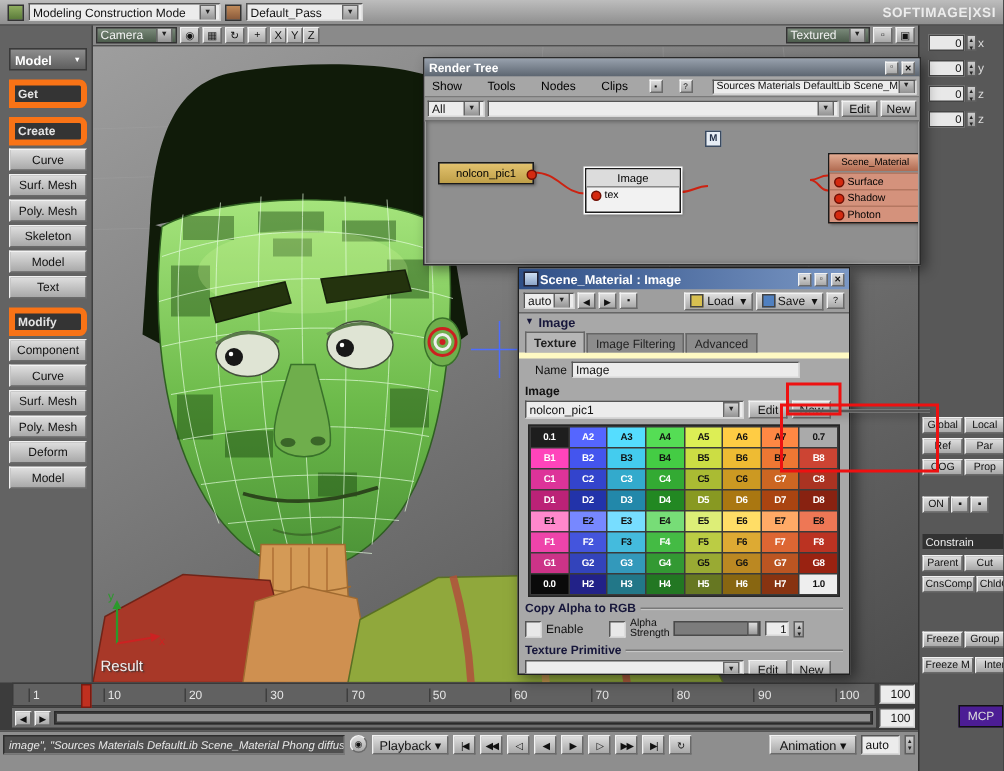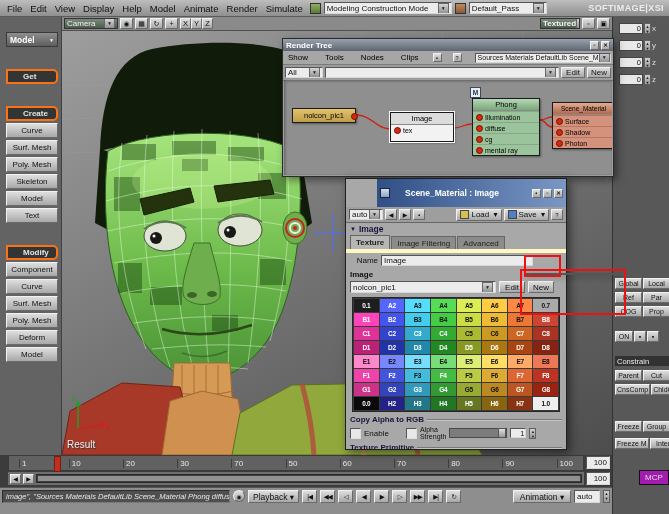--- a/index.html
+++ b/index.html
@@ -24,41 +24,41 @@
   .icon-chip{width:9px;height:9px;border:1px solid #333;margin:0 2px;flex:none;}
   #mode-combo{width:128px;height:12px;}
   #pass-combo{width:78px;height:12px;}
   #brand{margin-left:auto;color:#ececec;font-weight:bold;font-size:9px;letter-spacing:.4px;padding-right:2px;}
 
   
   #toolbar2{left:62px;top:17px;width:550px;height:14px;background:#8a8a8a;border-bottom:1px solid #4f4f4f;display:flex;align-items:center;gap:2px;padding:0 2px;font-size:8.5px;box-sizing:border-box;}
   #camera-combo{height:11px;width:54px;background:linear-gradient(#7a8a7a,#4c5c4c);color:#f2f2f2;border:1px solid #333;}
   .mini-btn{width:13px;height:11px;font-size:7px;}
   .axis-btn{width:11px;height:11px;font-size:7.5px;}
-  #display-mode{margin-left:auto;height:11px;width:40px;background:linear-gradient(#7a8a7a,#4c5c4c);color:#f2f2f2;border:1px solid #333;font-weight:bold;}
+  #display-mode{margin-left:auto;height:11px;width:56px;background:linear-gradient(#7a8a7a,#4c5c4c);color:#f2f2f2;border:1px solid #333;}
 
   
   #left-panel{left:0;top:17px;width:62px;height:438px;background:#636363;border-right:1px solid #404040;padding:15px 3px 0 6px;box-sizing:border-box;}
   #lp-title{height:13px;background:linear-gradient(#8e8e8e,#5e5e5e);color:#fff;font-size:8.5px;font-weight:bold;display:flex;align-items:center;padding:0 3px;border:1px solid #3a3a3a;}
   #lp-title::after{content:"▼";margin-left:auto;font-size:5px;}
-  .lp-sec-h{margin-top:22px;height:11px;background:#343434;color:#e4e4e4;font-size:8px;font-weight:bold;display:flex;align-items:center;padding:0 15px;border:2px solid #f97316;border-radius:0 5px 5px 0;}
+  .lp-sec-h{margin-top:6px;height:11px;background:#343434;color:#e4e4e4;font-size:8px;font-weight:bold;display:flex;align-items:center;padding:0 2px;border:4px solid #f97316;border-radius:0 5px 5px 0;}
   .lp-btn{height:13px;margin-top:2px;display:flex;align-items:center;justify-content:center;font-size:8px;}
 
   
   #viewport{left:62px;top:31px;width:550px;height:424px;background:linear-gradient(150deg,#9e9e9e,#707070 55%,#4d4d4d);overflow:hidden;}
   #result-label{position:absolute;left:5px;bottom:5px;color:#f0f0f0;font-size:10px;text-shadow:1px 1px 1px #333;}
 
   
   #right-panel{left:612px;top:17px;width:57px;height:497px;background:#585858;border-left:1px solid #333;font-size:8px;overflow:hidden;color:#ddd;}
   .rp-field{position:absolute;left:3px;display:flex;gap:1px;align-items:center;}
   .rp-num{width:24px;height:11px;background:#e8e8e8;border:1px solid #444;font-size:7.5px;color:#111;display:flex;align-items:center;justify-content:flex-end;padding-right:1px;box-sizing:border-box;}
   .rp-row{position:absolute;left:2px;display:flex;gap:1px;width:96px;}
   .rp-btn{min-width:27px;height:11px;font-size:7px;padding:0 1px;}
   .rp-hdr{position:absolute;left:2px;width:72px;height:10px;background:#323232;color:#eee;font-size:7.5px;display:flex;align-items:center;padding:0 2px;}
-  #mcp-btn{position:absolute;left:26px;top:453px;width:28px;height:13px;background:#a21caf;color:#ddd;border:1px solid #111;font-size:8px;display:flex;align-items:center;justify-content:center;}
+  #mcp-btn{position:absolute;left:26px;top:453px;width:28px;height:13px;background:#4c1d95;color:#ddd;border:1px solid #111;font-size:8px;display:flex;align-items:center;justify-content:center;}
 
   
   #rt-window{left:282px;top:38px;width:332px;height:139px;background:#9c9c9c;border:1px solid #2b2b2b;box-shadow:3px 3px 8px rgba(0,0,0,.45);z-index:5;box-sizing:border-box;}
   #rt-title{height:12px;background:linear-gradient(#98a1ad,#5c6570);display:flex;align-items:center;gap:2px;color:#fff;font-weight:bold;font-size:8px;padding:0 3px;justify-content:space-between;}
   .win-btn{width:9px;height:9px;font-size:5.5px;flex:none;}
   #rt-menus{height:13px;display:flex;align-items:center;gap:11px;padding:0 2px;background:#a6a6a6;border-bottom:1px solid #7a7a7a;font-size:8px;}
   .rt-menu{padding:0 3px;}
   #rt-path{flex:1;height:10px;font-size:7px;margin-left:2px;}
   #rt-toolbar{height:15px;display:flex;align-items:center;gap:2px;padding:0 2px;background:#9c9c9c;border-bottom:1px solid #6e6e6e;}
   #rt-filter{width:38px;height:11px;}
@@ -76,21 +76,21 @@
   #node-phong{left:188px;top:18px;width:68px;background:#9cc49c;}
   #node-phong .node-hdr{background:linear-gradient(#b6d6b6,#7aa87a);}
   #node-phong .node-row{border-top:1px solid rgba(90,120,90,.35);}
   #m-badge{position:absolute;left:186px;top:7px;width:9px;height:9px;background:#e6edf5;border:1px solid #3a4a60;font-size:6.5px;line-height:9px;text-align:center;font-weight:bold;color:#23314a;}
   #node-material{left:268px;top:22px;width:63px;background:#d4927c;}
   #node-material .node-hdr{background:linear-gradient(#e2ab92,#b06a50);font-size:6.5px;}
   #node-material .node-row{border-top:1px solid rgba(120,70,50,.35);}
 
   
   #ppg{left:345px;top:178px;width:222px;height:272px;background:#a8a8a8;border:1px solid #1f1f1f;box-shadow:3px 3px 9px rgba(0,0,0,.5);z-index:6;font-size:8.5px;overflow:hidden;box-sizing:border-box;}
-  #ppg-title{height:28px;background:linear-gradient(90deg,#2f4f86,#7a97c4);color:#fff;font-weight:bold;font-size:8.5px;display:flex;align-items:center;gap:15px;padding:0 3px;margin-left:31px;}
+  #ppg-title{height:14px;background:linear-gradient(90deg,#2f4f86,#7a97c4);color:#fff;font-weight:bold;font-size:8.5px;display:flex;align-items:center;gap:1px;padding:0 3px;}
   .ppg-win-icon{width:8px;height:8px;background:linear-gradient(#cfe0f4,#8aa4c8);border:1px solid #223;flex:none;}
   #ppg-toolbar{height:15px;background:#9e9e9e;border-bottom:1px solid #666;display:flex;align-items:center;gap:2px;padding:0 3px;}
   #auto-combo{width:34px;height:11px;}
   .nav-btn{width:12px;height:11px;font-size:6px;}
   .tb-btn{height:12px;padding:0 3px;font-size:8px;gap:2px;}
   .chip{width:7px;height:7px;border:1px solid #444;flex:none;}
   #ppg-sec{height:12px;display:flex;align-items:center;font-weight:bold;color:#16163a;padding:0 4px;font-size:8.5px;}
   #ppg-sec::before{content:"▼";font-size:6px;margin-right:3px;}
   #ppg-tabs{height:14px;display:flex;align-items:flex-end;gap:1px;padding:0 4px;border-bottom:4px solid #fef9c3;}
   .tab{height:12px;padding:0 5px;display:flex;align-items:center;font-size:8px;background:#8c8c8c;border:1px solid #666;border-bottom:none;color:#222;}
@@ -133,21 +133,20 @@
   .tp-btn{width:15px;height:13px;font-size:6.5px;letter-spacing:-1px;}
   #animation-combo{margin-left:auto;height:13px;width:58px;align-items:flex-end;}
   #auto-box{width:26px;height:13px;font-size:8px;display:flex;align-items:center;padding:0 2px;box-sizing:border-box;}
 </style>
 </head>
 <body>
 
 <div id="app">
 
   <div id="menubar" class="abs">
-    <span><span class="menu-item">File</span><span class="menu-item">Edit</span><span class="menu-item">View</span><span class="menu-item">Display</span><span class="menu-item">Help</span><span class="menu-item">Model</span><span class="menu-item">Animate</span><span class="menu-item">Render</span><span class="menu-item">Simulate</span></span>
     <span class="icon-chip" style="background:linear-gradient(#8fae5f,#5a7a3a);"></span>
     <span id="mode-combo" class="combo sunken">
         <span>Modeling Construction Mode</span>
         <span class="arrow"></span>
       </span>
     <span class="icon-chip" style="background:linear-gradient(#c08a5a,#8a5a3a);"></span>
     <span id="pass-combo" class="combo sunken">
         <span>Default_Pass</span>
         <span class="arrow"></span>
       </span>
@@ -441,41 +440,20 @@
         <span class="port-out port-dot"></span>
       </div>
       <div id="node-image" class="node">
         <div class="node-hdr">Image</div>
         <div class="node-row">
             <span class="port-dot"></span>
             <span>tex</span>
           </div>
       </div>
       <div id="m-badge">M</div>
-      <div id="node-phong" class="node">
-        <div class="node-hdr">Phong</div>
-        <div>
-            <div class="node-row">
-              <span class="port-dot"></span>
-              <span>Illumination</span>
-            </div>
-            <div class="node-row">
-              <span class="port-dot"></span>
-              <span>diffuse</span>
-            </div>
-            <div class="node-row">
-              <span class="port-dot"></span>
-              <span>cg</span>
-            </div>
-            <div class="node-row">
-              <span class="port-dot"></span>
-              <span>mental ray</span>
-            </div>
-          </div>
-      </div>
       <div id="node-material" class="node">
         <div class="node-hdr">Scene_Material</div>
         <div>
             <div class="node-row">
               <span class="port-dot"></span>
               <span>Surface</span>
             </div>
             <div class="node-row">
               <span class="port-dot"></span>
               <span>Shadow</span>

